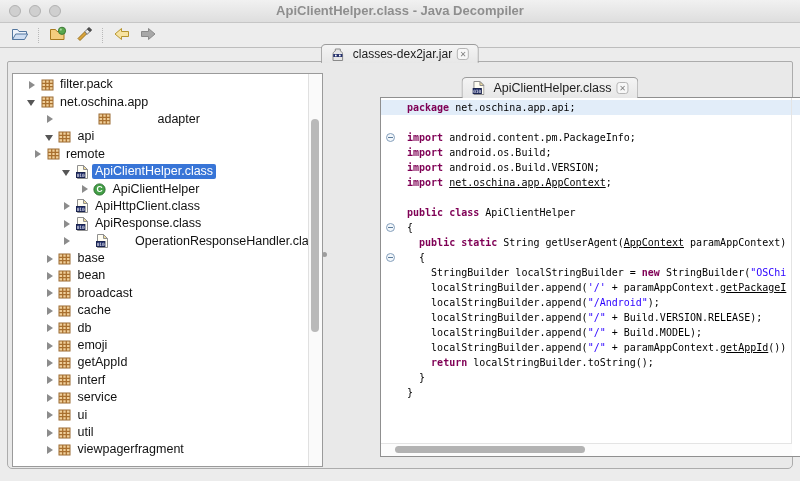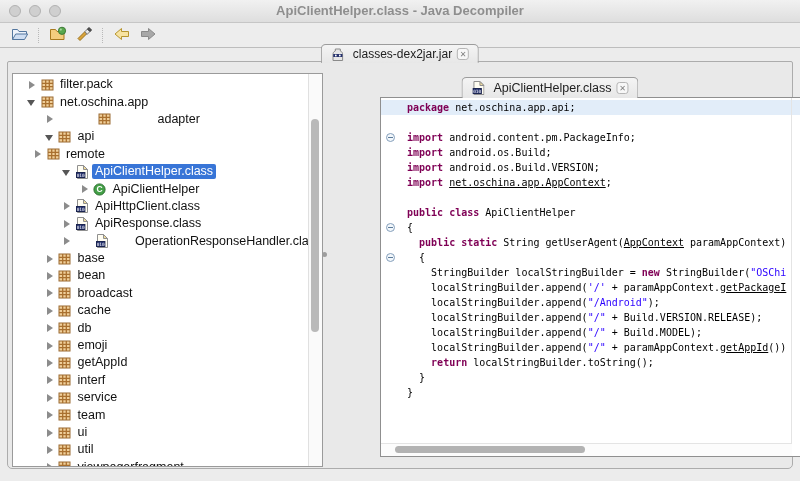--- a/index.html
+++ b/index.html
@@ -326,30 +326,20 @@
             <span class="tlabel">service</span>
           </div>
           <div class="trow" style="padding-left: 31.5px;">
             <span class="arrow collapsed"></span>
             <span class="ticon">
               <svg width="13" height="12" viewBox="0 0 13 12">
                 <rect x="1" y="1" width="11" height="10" fill="#f0cf9a" stroke="#9a6a32"></rect>
                 <path d="M1 4.3 H12 M1 7.7 H12 M4.7 1 V11 M8.3 1 V11" stroke="#a9702f" stroke-width="1.3" fill="none"></path>
               </svg>
             </span>
-            <span class="tlabel">team</span>
-          </div>
-          <div class="trow" style="padding-left: 31.5px;">
-            <span class="arrow collapsed"></span>
-            <span class="ticon">
-              <svg width="13" height="12" viewBox="0 0 13 12">
-                <rect x="1" y="1" width="11" height="10" fill="#f0cf9a" stroke="#9a6a32"></rect>
-                <path d="M1 4.3 H12 M1 7.7 H12 M4.7 1 V11 M8.3 1 V11" stroke="#a9702f" stroke-width="1.3" fill="none"></path>
-              </svg>
-            </span>
             <span class="tlabel">ui</span>
           </div>
           <div class="trow" style="padding-left: 31.5px;">
             <span class="arrow collapsed"></span>
             <span class="ticon">
               <svg width="13" height="12" viewBox="0 0 13 12">
                 <rect x="1" y="1" width="11" height="10" fill="#f0cf9a" stroke="#9a6a32"></rect>
                 <path d="M1 4.3 H12 M1 7.7 H12 M4.7 1 V11 M8.3 1 V11" stroke="#a9702f" stroke-width="1.3" fill="none"></path>
               </svg>
             </span>

